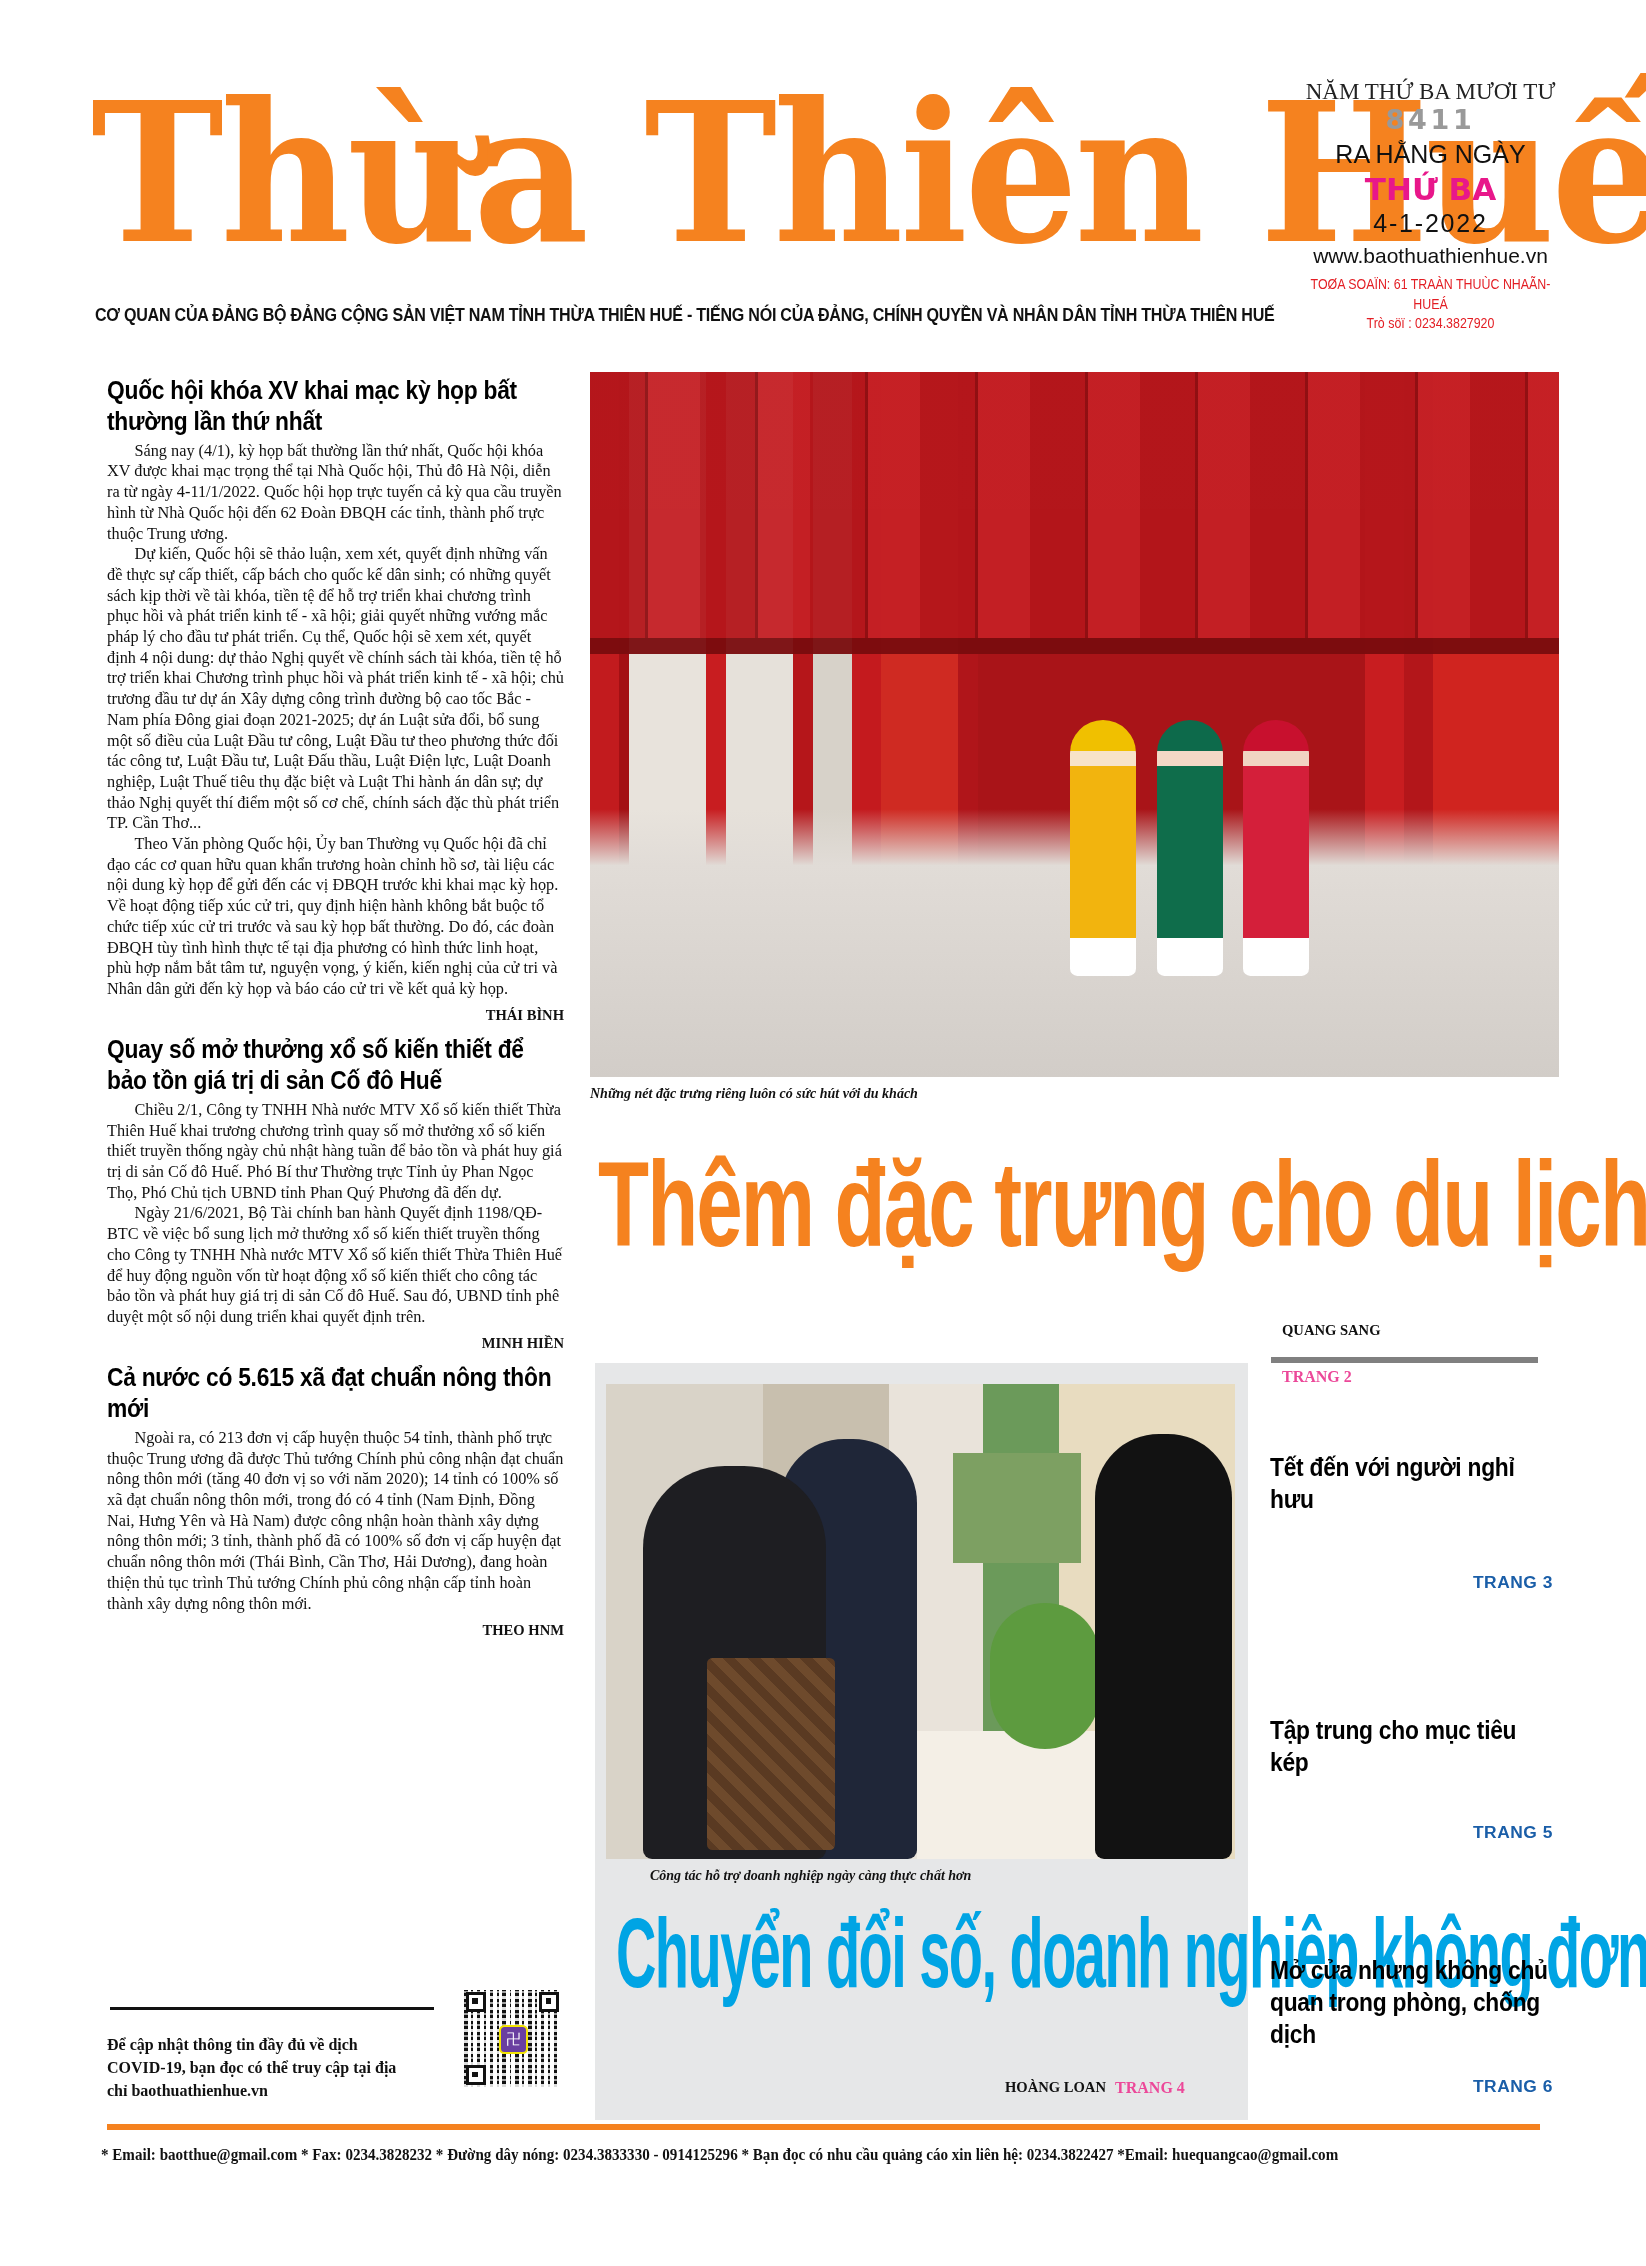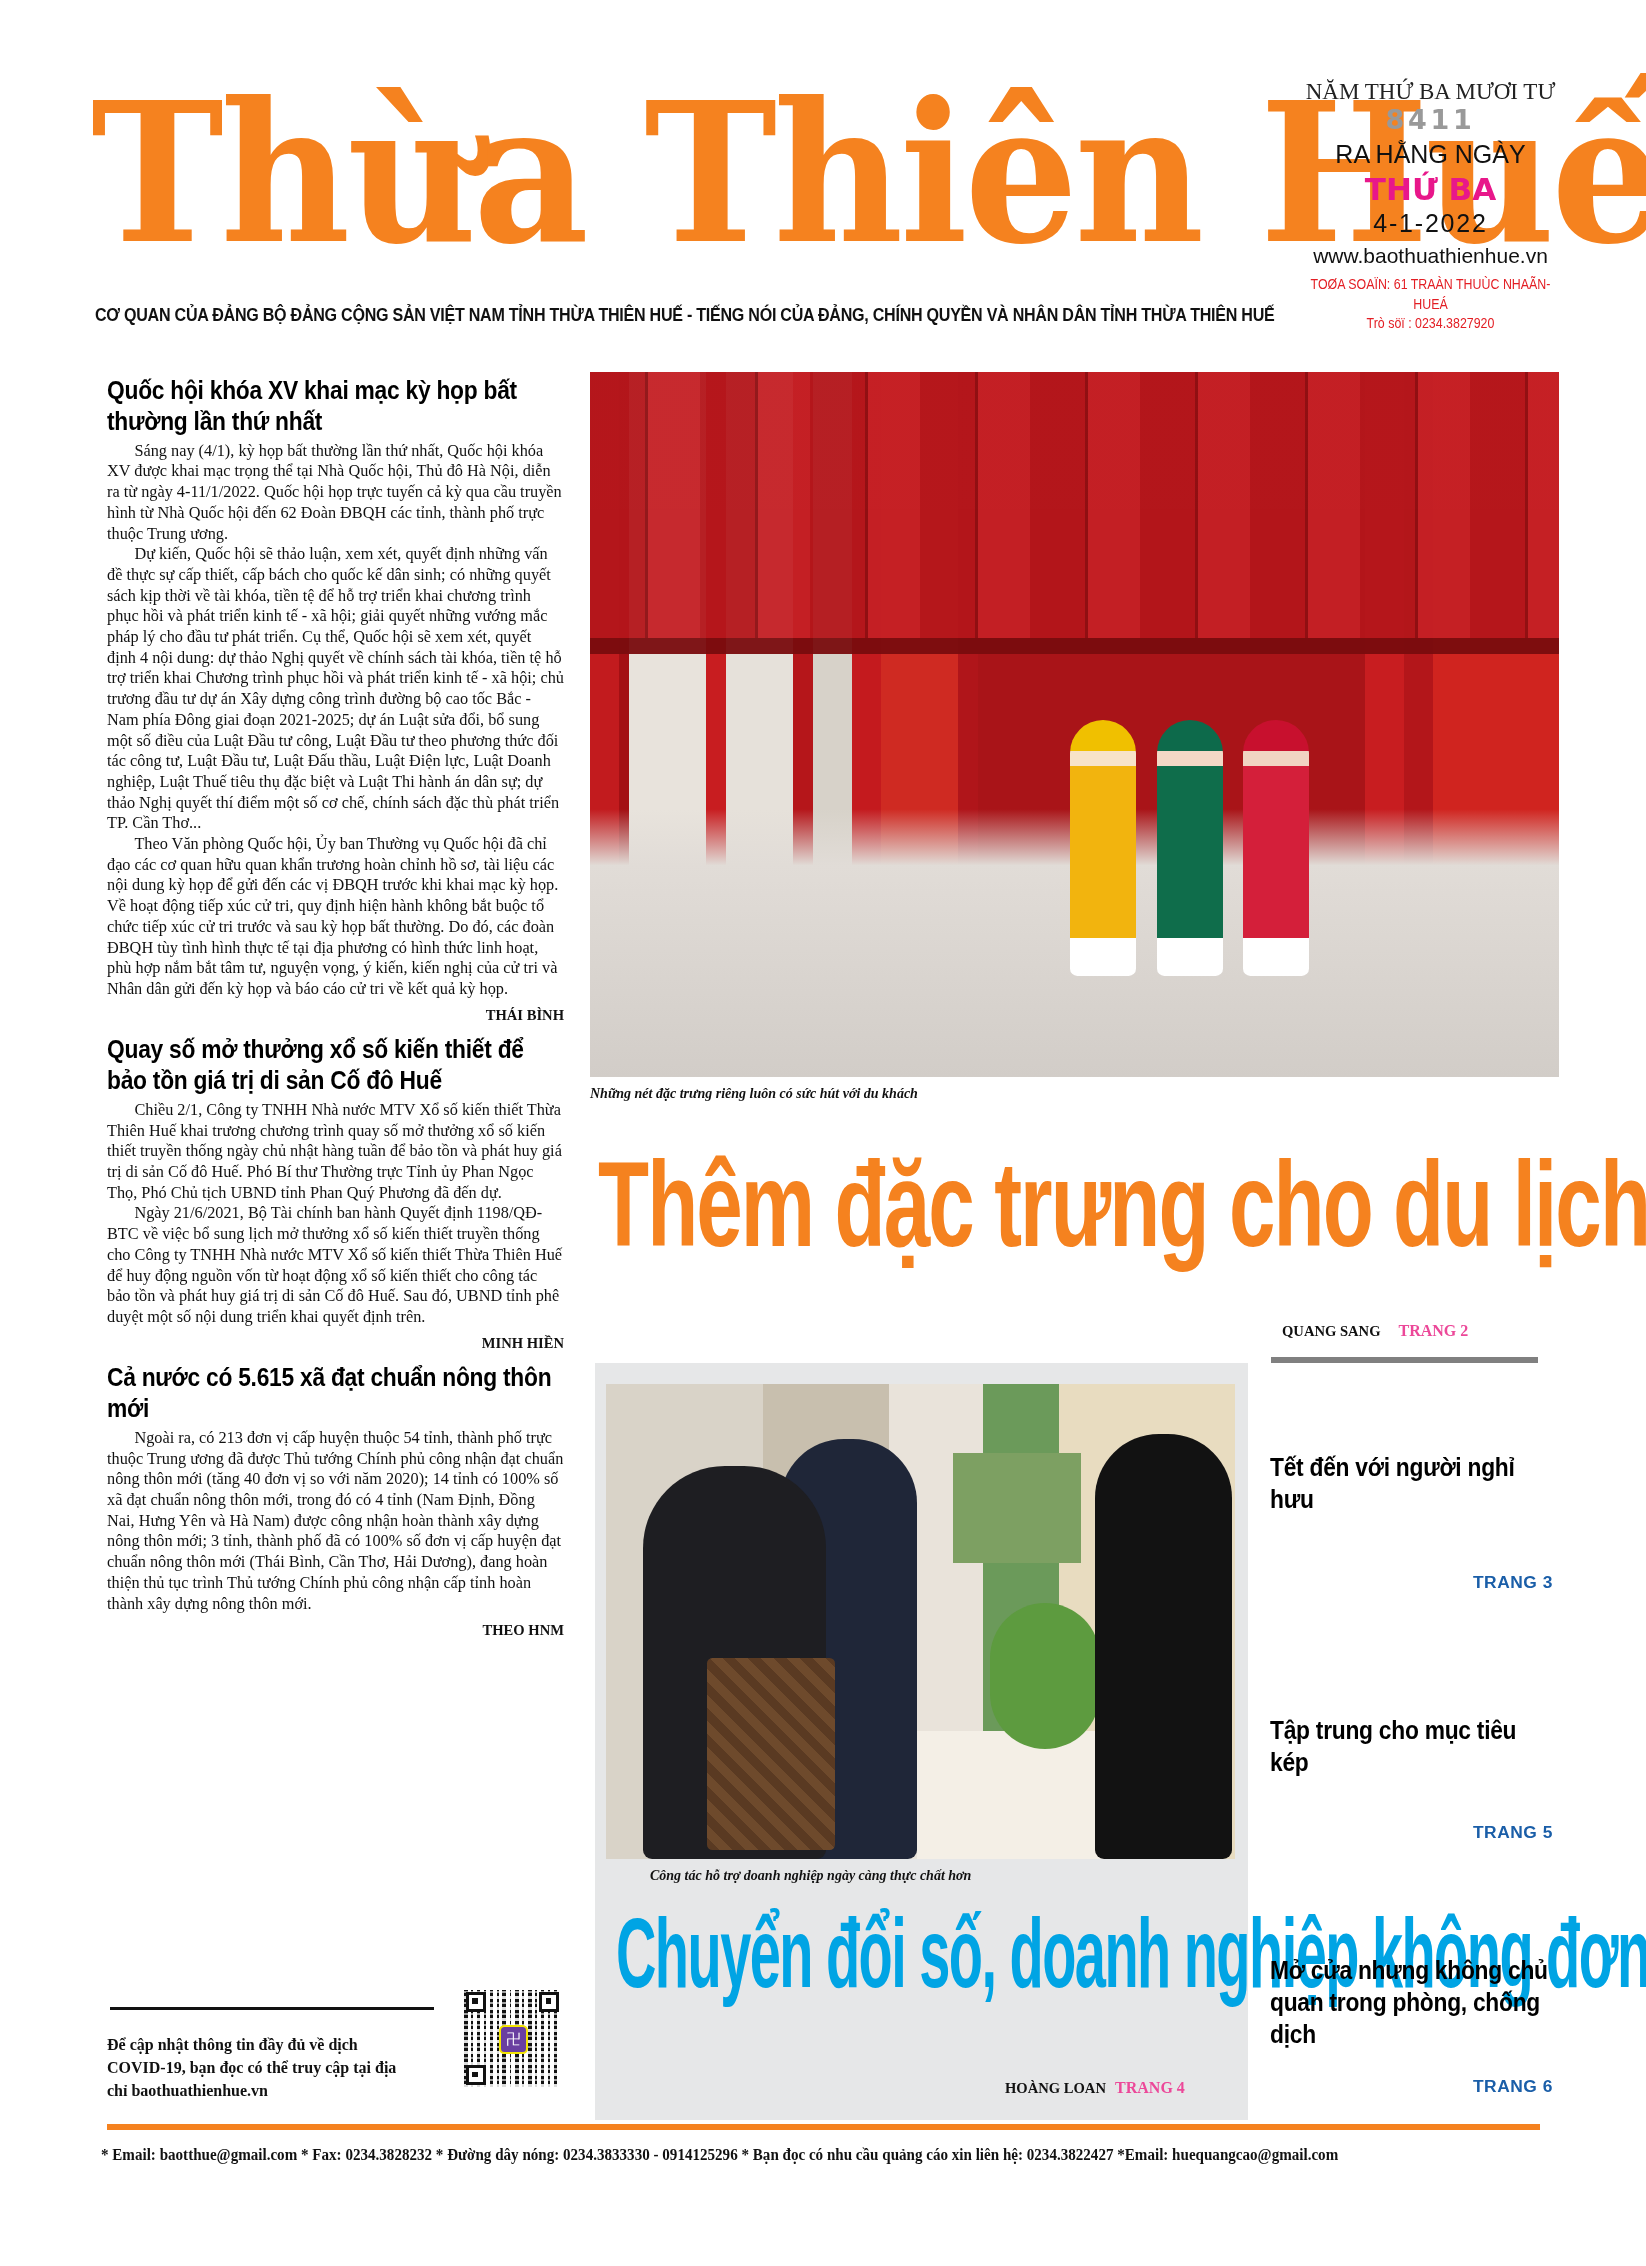--- a/index.html
+++ b/index.html
@@ -93,21 +93,21 @@
   .caption1 {
     position: absolute; left: 590px; top: 1086px;
     font-family: "Liberation Serif", serif; font-style: italic; font-weight: bold; font-size: 14px; color: #111;
   }
   .headline-main {
     position: absolute; left: 598px; top: 1117px; width: 959px; height: 183px;
     font-family: "Liberation Sans", sans-serif; font-weight: bold; color: #f5821f;
     font-size: 121px; line-height: 174px; white-space: nowrap; letter-spacing: -2.7px;
     transform: scaleX(0.69); transform-origin: left top;
   }
-  .hm-byline { position: absolute; left: 1282px; top: 1322px; display: flex; align-items: flex-end; gap: 18px; }
+  .hm-byline { position: absolute; left: 1282px; top: 1322px; display: flex; align-items: flex-start; gap: 29px; flex-direction: column; }
   .byline-name { font-family: "Liberation Serif", serif; font-weight: bold; font-size: 14.6px; color: #111; }
   .byline-page { font-family: "Liberation Serif", serif; font-weight: bold; font-size: 16px; color: #ec4899; }
   .hm-rule { position: absolute; left: 1271px; top: 1357px; width: 267px; height: 5.5px; background: #808080; }
 
   .gray-panel { position: absolute; left: 595px; top: 1363px; width: 653px; height: 757px; background: #e6e7e8; }
   .photo2 {
     position: absolute; left: 606px; top: 1384px; width: 629px; height: 475px; overflow: hidden;
     background:
       linear-gradient(90deg, #d9d3c8 0 25%, #c8bfae 25% 45%, #e9e3da 45% 60%, #6b9a5a 60% 72%, #e8dcc0 72% 100%);
   }
@@ -122,21 +122,21 @@
   .caption2 {
     position: absolute; left: 650px; top: 1868px;
     font-family: "Liberation Serif", serif; font-style: italic; font-weight: bold; font-size: 14px; color: #111; text-align: right;
   }
   .headline-2 {
     position: absolute; left: 616px; top: 1880px; width: 1005px;
     font-family: "Liberation Sans", sans-serif; font-weight: bold; color: #00a4e4;
     font-size: 99px; line-height: 146px; white-space: nowrap; letter-spacing: -2.7px;
     transform: scaleX(0.565); transform-origin: left top;
   }
-  .h2-byline { position: absolute; left: 1005px; top: 2079px; display: flex; align-items: center; gap: 9.1px; }
+  .h2-byline { position: absolute; left: 1005px; top: 2079px; display: flex; align-items: flex-start; gap: 9.1px; }
 
   
   .teaser { position: absolute; left: 1270px; width: 274px; }
   .teaser-title {
     font-family: "Liberation Sans", sans-serif; font-weight: bold; font-size: 26.5px; line-height: 32px;
     color: #000; transform: scaleX(0.86); transform-origin: left top; width: 120%; letter-spacing: -0.3px;
   }
   .teaser-page {
     position: absolute; font-family: "Liberation Sans", sans-serif; font-weight: bold; font-size: 17.4px;
     color: #1a5ea8; letter-spacing: 0.5px;

